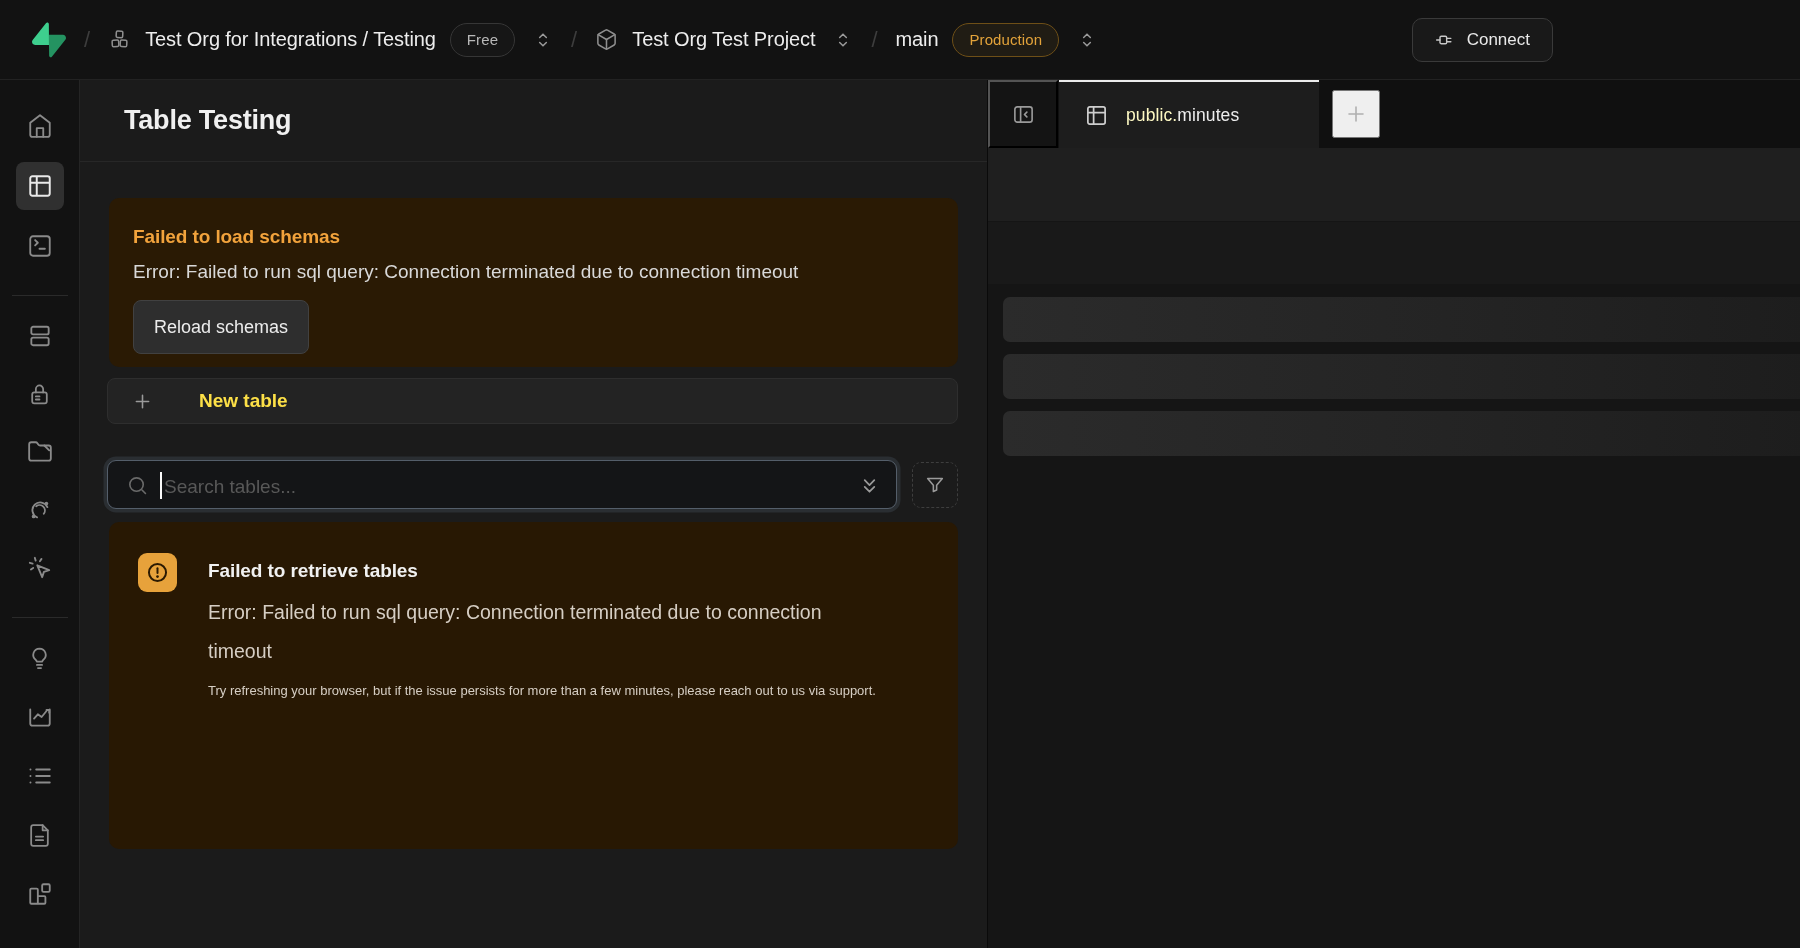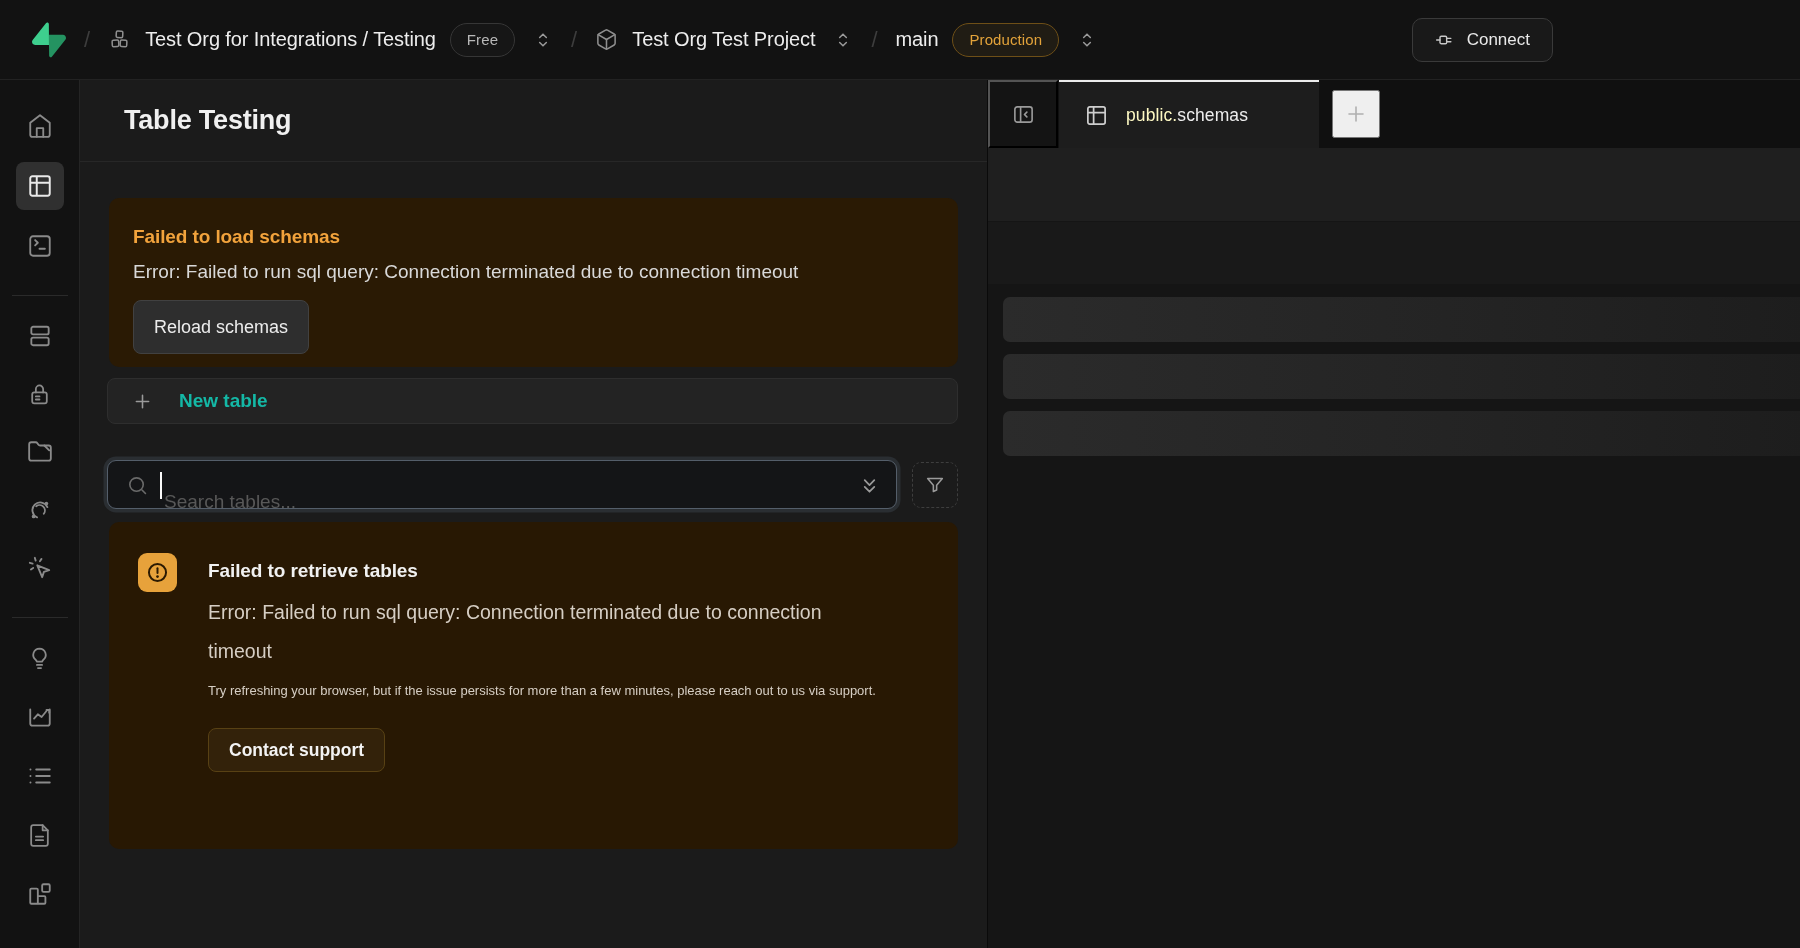--- a/index.html
+++ b/index.html
@@ -41,30 +41,30 @@
 
   .alert-card { position:absolute; left:29px; width:849px; border-radius:10px; background:#2a1a04; }
   .card-schemas { top:118px; height:169px; padding:28px 24px; }
   .card-schemas .al-title { color:#f2a33c; font-size:19px; font-weight:700; letter-spacing:-0.1px; }
   .card-schemas .al-msg { margin-top:13px; color:#d9d9d9; font-size:19px; }
   .btn-dark { display:inline-flex; align-items:center; height:54px; padding:0 20px; margin-top:17px;
     background:#2e2e2e; border:1px solid #414141; border-radius:8px; color:#ececec; font-size:18px; font-weight:500; cursor:pointer; }
 
   .new-table-btn { position:absolute; left:27px; top:298px; width:851px; height:46px; background:#232323;
     border:1px solid #2e2e2e; border-radius:8px; display:flex; align-items:center; padding-left:24px; gap:26px; cursor:pointer; }
-  .new-table-btn .nt-label { color:#14b8a6; font-size:19px; font-weight:600; }
+  .new-table-btn .nt-label { color:#fde047; font-size:19px; font-weight:600;margin-left:20px; }
   .new-table-btn .icon { color:#9a9a9a; }
 
   .search-row { position:absolute; left:27px; top:380px; width:851px; height:49px; }
   .search-box { position:absolute; left:0; top:0; width:790px; height:49px; background:#141517;
     border:1.5px solid #545e6a; border-radius:9px; box-shadow:0 0 0 3.5px rgba(96,112,130,0.22);
     display:flex; align-items:center; }
   .search-box .icon-search { position:absolute; left:18px; top:13px; color:#6a6a6a; }
   .caret { position:absolute; left:52px; top:11px; width:2px; height:27px; background:#fafafa; }
-  .search-input { position:absolute; left:56px; top:17px; width:660px; height:100%; background:transparent; border:none; outline:none;
+  .search-input { position:absolute; left:56px; top:2px; width:660px; height:100%; background:transparent; border:none; outline:none;
     color:#ededed; font-size:19px; font-family:inherit; }
   .search-input::placeholder { color:#585858; }
   .icon-expand { position:absolute; right:15px; top:13px; color:#9a9a9a; cursor:pointer; }
   .filter-btn { position:absolute; left:805px; top:2px; width:46px; height:46px; border:1.5px dashed #3e3e3e;
     border-radius:9px; display:flex; align-items:center; justify-content:center; color:#9a9a9a; background:transparent; cursor:pointer; }
 
   .card-tables { top:442px; height:327px; padding:31px 28px 0 29px; background:#281803; }
   .warn-tile { position:absolute; left:29px; top:31px; width:39px; height:39px; border-radius:9px; background:#e7a23b;
     display:flex; align-items:center; justify-content:center; color:#2b1a02; }
   .card-tables .ct-body { margin-left:70px; }
@@ -295,40 +295,39 @@
         <svg width="25" height="25" viewBox="0 0 24 24" fill="none" stroke="currentColor" stroke-width="1.9" stroke-linecap="round">
           <circle cx="12" cy="12" r="8.2"></circle>
             <path d="M12 7.8v4.6"></path>
             <path d="M12 15.9h.01" stroke-width="2.6"></path>
         </svg>
       </div>
       <div class="ct-body">
         <div class="al-title">Failed to retrieve tables</div>
         <div class="al-msg">Error: Failed to run sql query: Connection terminated due to connection timeout</div>
         <div class="al-hint">Try refreshing your browser, but if the issue persists for more than a few minutes, please reach out to us via support.</div>
-        <button class="btn-amber">Contact support</button>
       </div>
     </section>
   </main>
 
   <section class="panel-right">
     <div class="tabbar">
       <button class="collapse-btn">
         <svg width="23" height="23" viewBox="0 0 24 24" fill="none" stroke="currentColor" stroke-width="1.7" stroke-linecap="round" stroke-linejoin="round">
           <rect x="3" y="4" width="18" height="16" rx="2.5"></rect>
             <path d="M9 4v16"></path>
             <path d="m15.5 9.5-2.5 2.5 2.5 2.5"></path>
         </svg>
       </button>
       <div class="tab-active">
         <svg class="ticon" width="23" height="23" viewBox="0 0 24 24" fill="none" stroke="currentColor" stroke-width="1.8" stroke-linecap="round" stroke-linejoin="round">
           <path d="M9 3H5a2 2 0 0 0-2 2v4m6-6h10a2 2 0 0 1 2 2v4M9 3v18m0 0h10a2 2 0 0 0 2-2V9M9 21H5a2 2 0 0 1-2-2V9m0 0h18"></path>
         </svg>
         <span class="tab-label">
-          <span class="tab-schema">public.</span><span class="tab-table">schemas</span>
+          <span class="tab-schema">public.</span><span class="tab-table">minutes</span>
         </span>
       </div>
       <button class="newtab-btn">
         <svg width="24" height="24" viewBox="0 0 24 24" fill="none" stroke="currentColor" stroke-width="1.6" stroke-linecap="round">
           <path d="M12 5v14M5 12h14"></path>
         </svg>
       </button>
     </div>
 
     <div class="band-a"></div>

